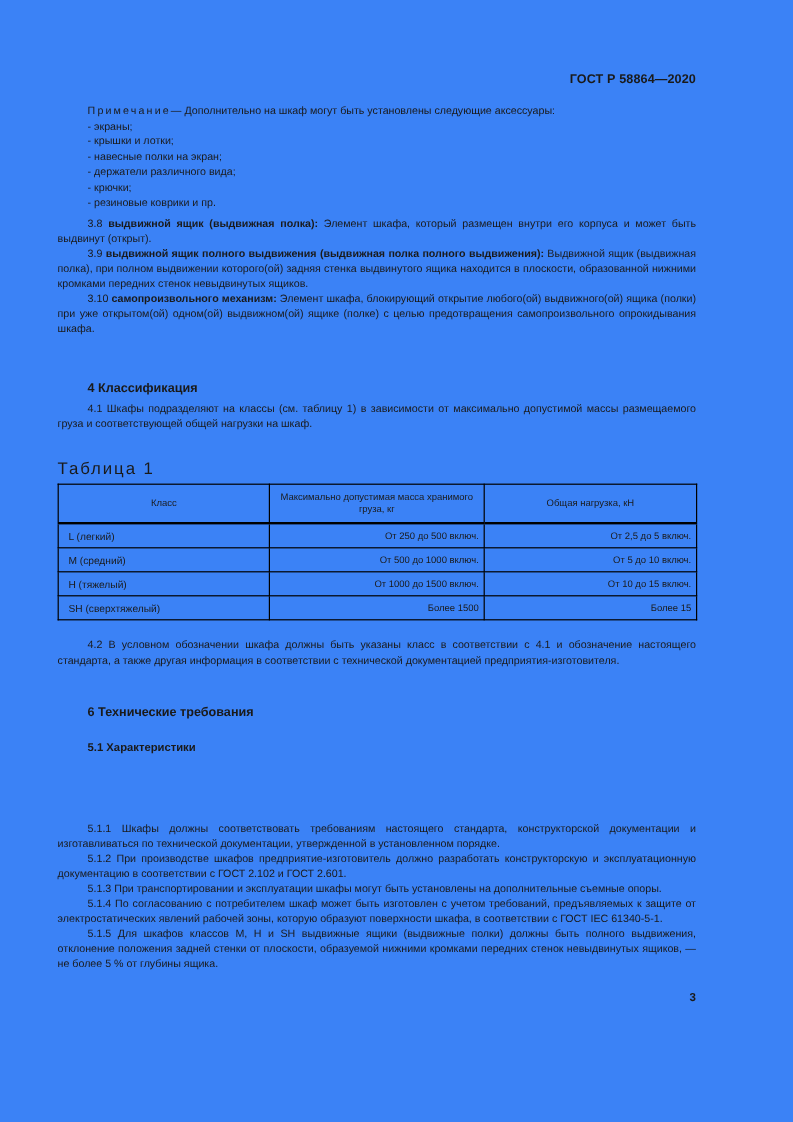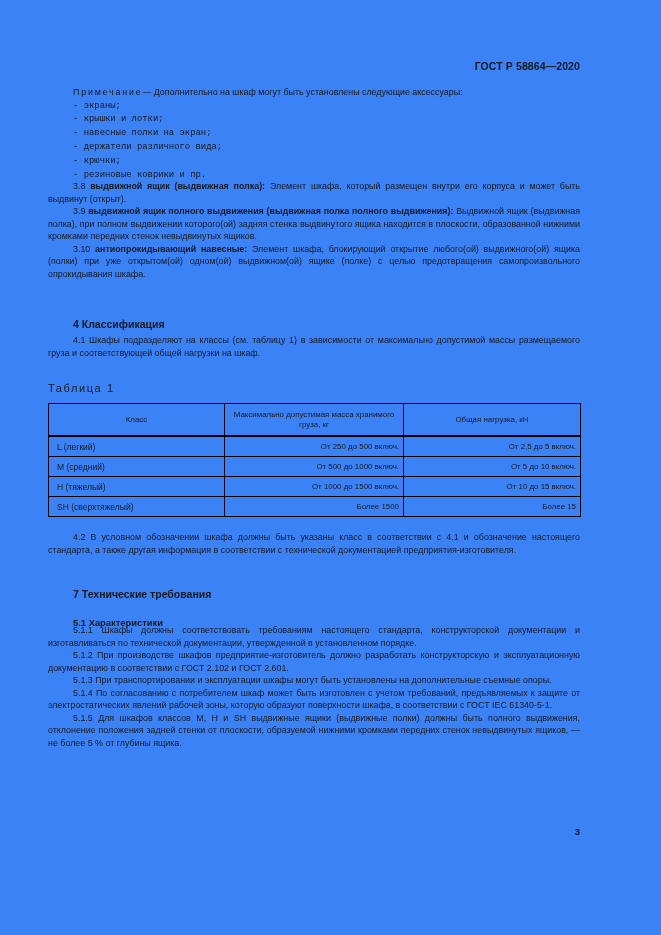--- a/index.html
+++ b/index.html
@@ -68,21 +68,21 @@
     padding: 0;
     list-style: none;
   }
   ul.note-list li {
     margin: 0;
     font-size: 8.9px;
     line-height: 12.9px;
     padding-left: 25px;
     text-indent: -25px;
   }
-  ul.note-list li .dash { padding-left: 25px; font-family: Liberation Mono, monospace; }
+  ul.note-list li .dash { padding-left: 25px; }
 
   
   h2.sec-head {
     margin: 0;
     font-size: 10.5px;
     font-weight: bold;
     line-height: 13px;
     padding-left: 25px;
   }
   h3.sub-head {
@@ -90,21 +90,21 @@
     font-size: 9.4px;
     font-weight: bold;
     line-height: 13px;
     padding-left: 25px;
   }
 
   
   .table-caption {
     position: absolute;
     left: 0;
-    font-size: 11px;
+    font-size: 14px;
     letter-spacing: 1.6px;
   }
   table.gost {
     position: absolute;
     left: 0;
     top: 0;
     border-collapse: collapse;
     width: 532px;
     table-layout: fixed;
   }
@@ -160,21 +160,21 @@
         <li><span class="dash">- навесные полки на экран;</span></li>
         <li><span class="dash">- держатели различного вида;</span></li>
         <li><span class="dash">- крючки;</span></li>
         <li><span class="dash">- резиновые коврики и пр.</span></li>
       </ul>
     </div>
 
     <div class="body-block" style="top:180px;">
       <p class="para indent"><span>3.8</span> <span class="bold">выдвижной ящик (выдвижная полка):</span> <span>Элемент шкафа, который размещен внутри его кор­пуса и может быть выдвинут (открыт).</span></p>
       <p class="para indent"><span>3.9</span> <span class="bold">выдвижной ящик полного выдвижения (выдвижная полка полного выдвижения):</span> <span>Вы­движной ящик (выдвижная полка), при полном выдвижении которого(ой) задняя стенка выдвинутого ящика находится в плоскости, образованной нижними кромками передних стенок невыдвинутых ящи­ков.</span></p>
-      <p class="para indent"><span>3.10</span> <span class="bold">антиопрокидывающий навесные:</span> <span>Элемент шкафа, блокирующий открытие любого(ой) выдвижного(ой) ящика (полки) при уже открытом(ой) одном(ой) выдвижном(ой) ящике (полке) с целью предотвращения самопроизвольного опрокидывания шкафа.</span></p>
+      <p class="para indent"><span>3.10</span> <span class="bold">самопроизвольного механизм:</span> <span>Элемент шкафа, блокирующий открытие любого(ой) выдвижного(ой) ящика (полки) при уже открытом(ой) одном(ой) выдвижном(ой) ящике (полке) с целью предотвращения самопроизвольного опрокидывания шкафа.</span></p>
     </div>
 
     <div class="body-block" style="top:318px;">
       <h2 class="sec-head">4 Классификация</h2>
     </div>
 
     <div class="body-block" style="top:334px;">
       <p class="para indent">4.1 Шкафы подразделяют на классы (см. таблицу 1) в зависимости от максимально допустимой массы размещаемого груза и соответствующей общей нагрузки на шкаф.</p>
     </div>
 
@@ -217,28 +217,28 @@
           </tr>
         </tbody>
       </table>
     </div>
 
     <div class="body-block" style="top:531px;">
       <p class="para indent">4.2 В условном обозначении шкафа должны быть указаны класс в соответствии с 4.1 и обозначе­ние настоящего стандарта, а также другая информация в соответствии с технической документацией предприятия-изготовителя.</p>
     </div>
 
     <div class="body-block" style="top:588px;">
-      <h2 class="sec-head">7 Технические требования</h2>
+      <h2 class="sec-head">6 Технические требования</h2>
     </div>
 
     <div class="body-block" style="top:616px;">
       <h3 class="sub-head">5.1 Характеристики</h3>
     </div>
 
-    <div class="body-block" style="top:624px;">
+    <div class="body-block" style="top:684px;">
       <p class="para indent">5.1.1 Шкафы должны соответствовать требованиям настоящего стандарта, конструкторской до­кументации и изготавливаться по технической документации, утвержденной в установленном порядке.</p>
       <p class="para indent">5.1.2 При производстве шкафов предприятие-изготовитель должно разработать конструкторскую и эксплуатационную документацию в соответствии с ГОСТ 2.102 и ГОСТ 2.601.</p>
       <p class="para indent">5.1.3 При транспортировании и эксплуатации шкафы могут быть установлены на дополнительные съемные опоры.</p>
       <p class="para indent">5.1.4 По согласованию с потребителем шкаф может быть изготовлен с учетом требований, предъ­являемых к защите от электростатических явлений рабочей зоны, которую образуют поверхности шка­фа, в соответствии с ГОСТ IEC 61340-5-1.</p>
       <p class="para indent">5.1.5 Для шкафов классов M, H и SH выдвижные ящики (выдвижные полки) должны быть полно­го выдвижения, отклонение положения задней стенки от плоскости, образуемой нижними кромками передних стенок невыдвинутых ящиков, — не более 5 % от глубины ящика.</p>
     </div>
 
     <div class="folio">3</div>
 
   </div>

